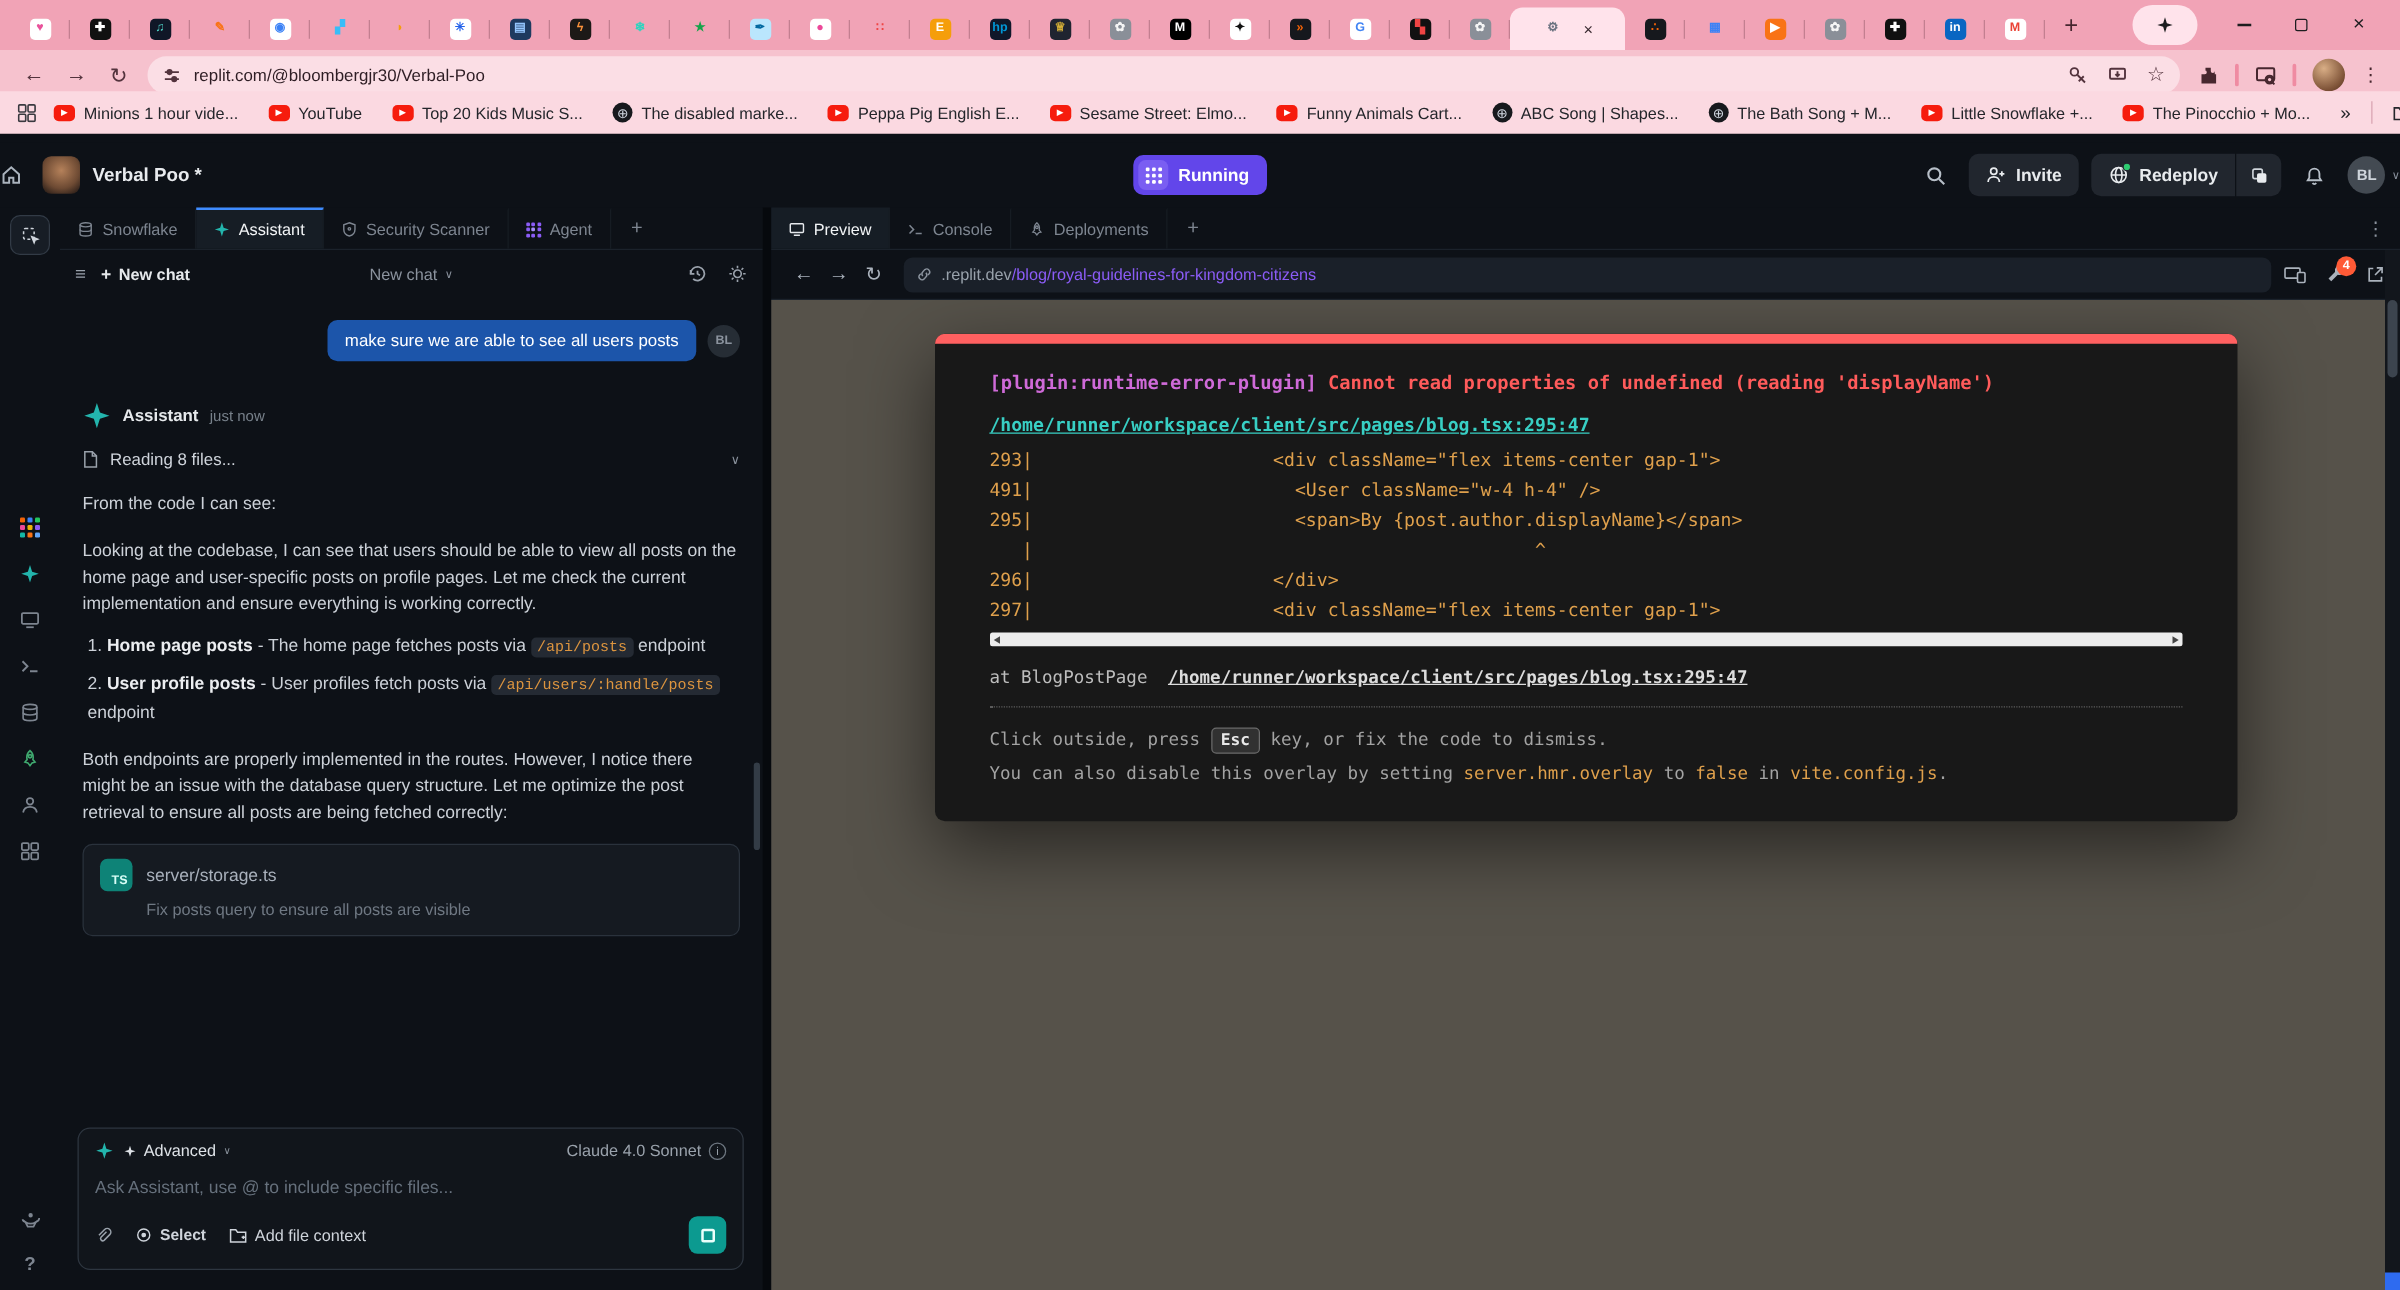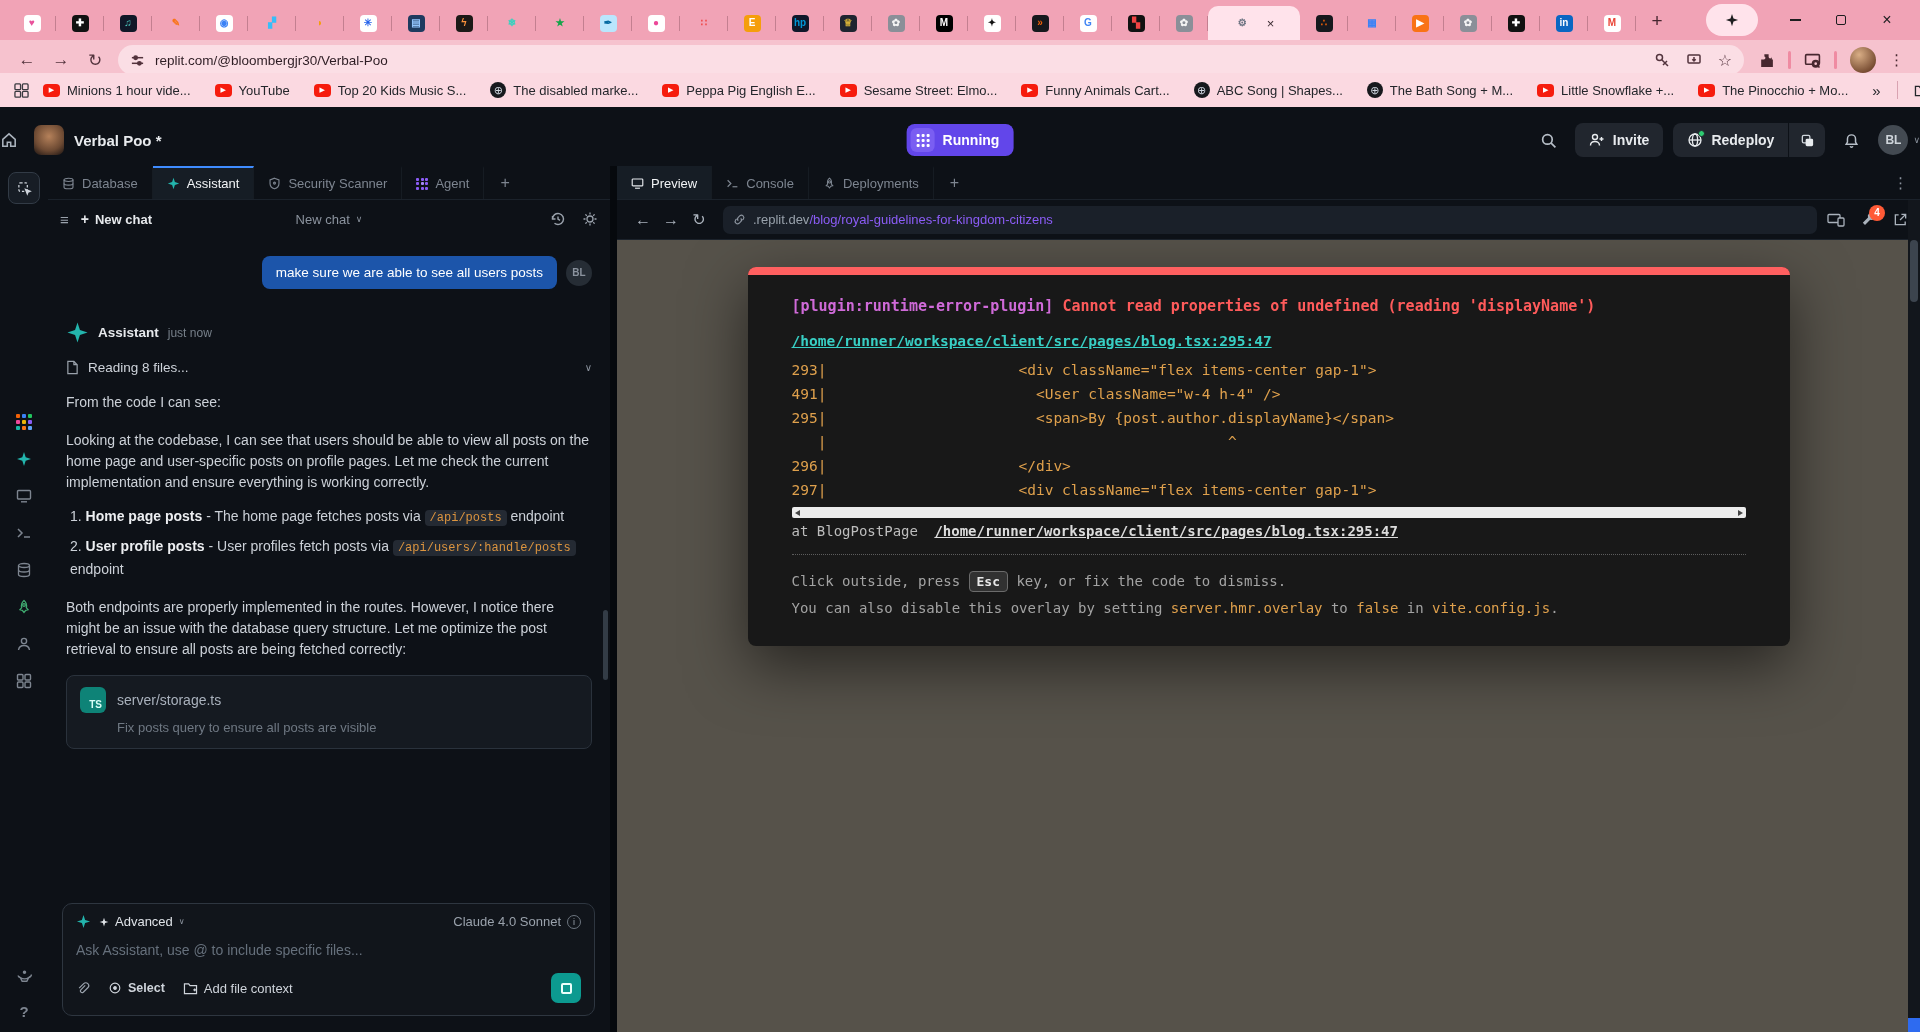--- a/index.html
+++ b/index.html
@@ -186,21 +186,21 @@
   .ov-errtext { color:#ff5b5b; }
   .ov-link { display:inline-block; margin-top:18px; color:#38cfc4; font-size:14.5px; font-weight:bold;
     text-decoration:underline; cursor:pointer; }
   .ov-code { margin-top:8px; font-size:14.5px; line-height:24px; color:#dfa04c; }
   .ov-code .cl { white-space:pre; }
   .ov-sb { margin-top:5px; height:11px; background:#ececec; border-radius:2px; position:relative; }
   .ov-sb::before { content:""; position:absolute; left:3px; top:3px; border-top:3px solid transparent;
     border-bottom:3px solid transparent; border-right:5px solid #444; }
   .ov-sb::after { content:""; position:absolute; right:3px; top:3px; border-top:3px solid transparent;
     border-bottom:3px solid transparent; border-left:5px solid #444; }
-  .ov-stack { margin-top:5px; font-size:14px; color:#bdbdbd; }
+  .ov-stack { margin-top:17px; font-size:14px; color:#bdbdbd; }
   .ov-stack .slink { color:#dcdcdc; font-weight:bold; text-decoration:underline; margin-left:8px; cursor:pointer; }
   .ov-div { margin:15px 0 13px; border-top:1px dotted #5c5c5c; }
   .ov-tip { font-size:14px; color:#a3a3a3; line-height:27px; }
   .kbd { display:inline-block; background:#313131; border:1px solid #6b6b6b; border-radius:4px;
     padding:0 7px; color:#e8e8e8; font-weight:bold; font-size:13px; line-height:19px; }
   .ycode { color:#dfa04c; }
 
   
   .win-sb { position:absolute; right:0; top:86px; bottom:0; width:12px; background:#12161c; }
   .win-sb .thumb { position:absolute; top:40px; left:2px; width:8px; height:62px; border-radius:4px; background:#3c444e; }
@@ -667,21 +667,21 @@
     </div>
 
     <div class="panel-left">
       <div class="tabbar">
         <div class="wtab">
           <svg width="13" height="13" viewBox="0 0 16 16" fill="none" stroke="#7d8590" stroke-width="1.4">
               <ellipse cx="8" cy="3.5" rx="5.5" ry="2"></ellipse>
               <path d="M2.5 3.5v9c0 1.1 2.5 2 5.5 2s5.5-.9 5.5-2v-9"></path>
               <path d="M2.5 8c0 1.1 2.5 2 5.5 2s5.5-.9 5.5-2"></path>
             </svg>
-          <span>Database</span>
+          <span>Snowflake</span>
         </div>
         <div class="wtab active">
           <svg width="13" height="13" viewBox="0 0 16 16">
               <path d="M8 1l1.7 5.3L15 8l-5.3 1.7L8 15l-1.7-5.3L1 8l5.3-1.7z" fill="#23b5ad"></path>
             </svg>
           <span>Assistant</span>
         </div>
         <div class="wtab">
           <svg width="13" height="13" viewBox="0 0 16 16" fill="none" stroke="#7d8590" stroke-width="1.4">
               <path d="M8 1.5l5.5 2v4.5c0 3.2-2.2 5.5-5.5 6.5-3.3-1-5.5-3.3-5.5-6.5V3.5z"></path>

